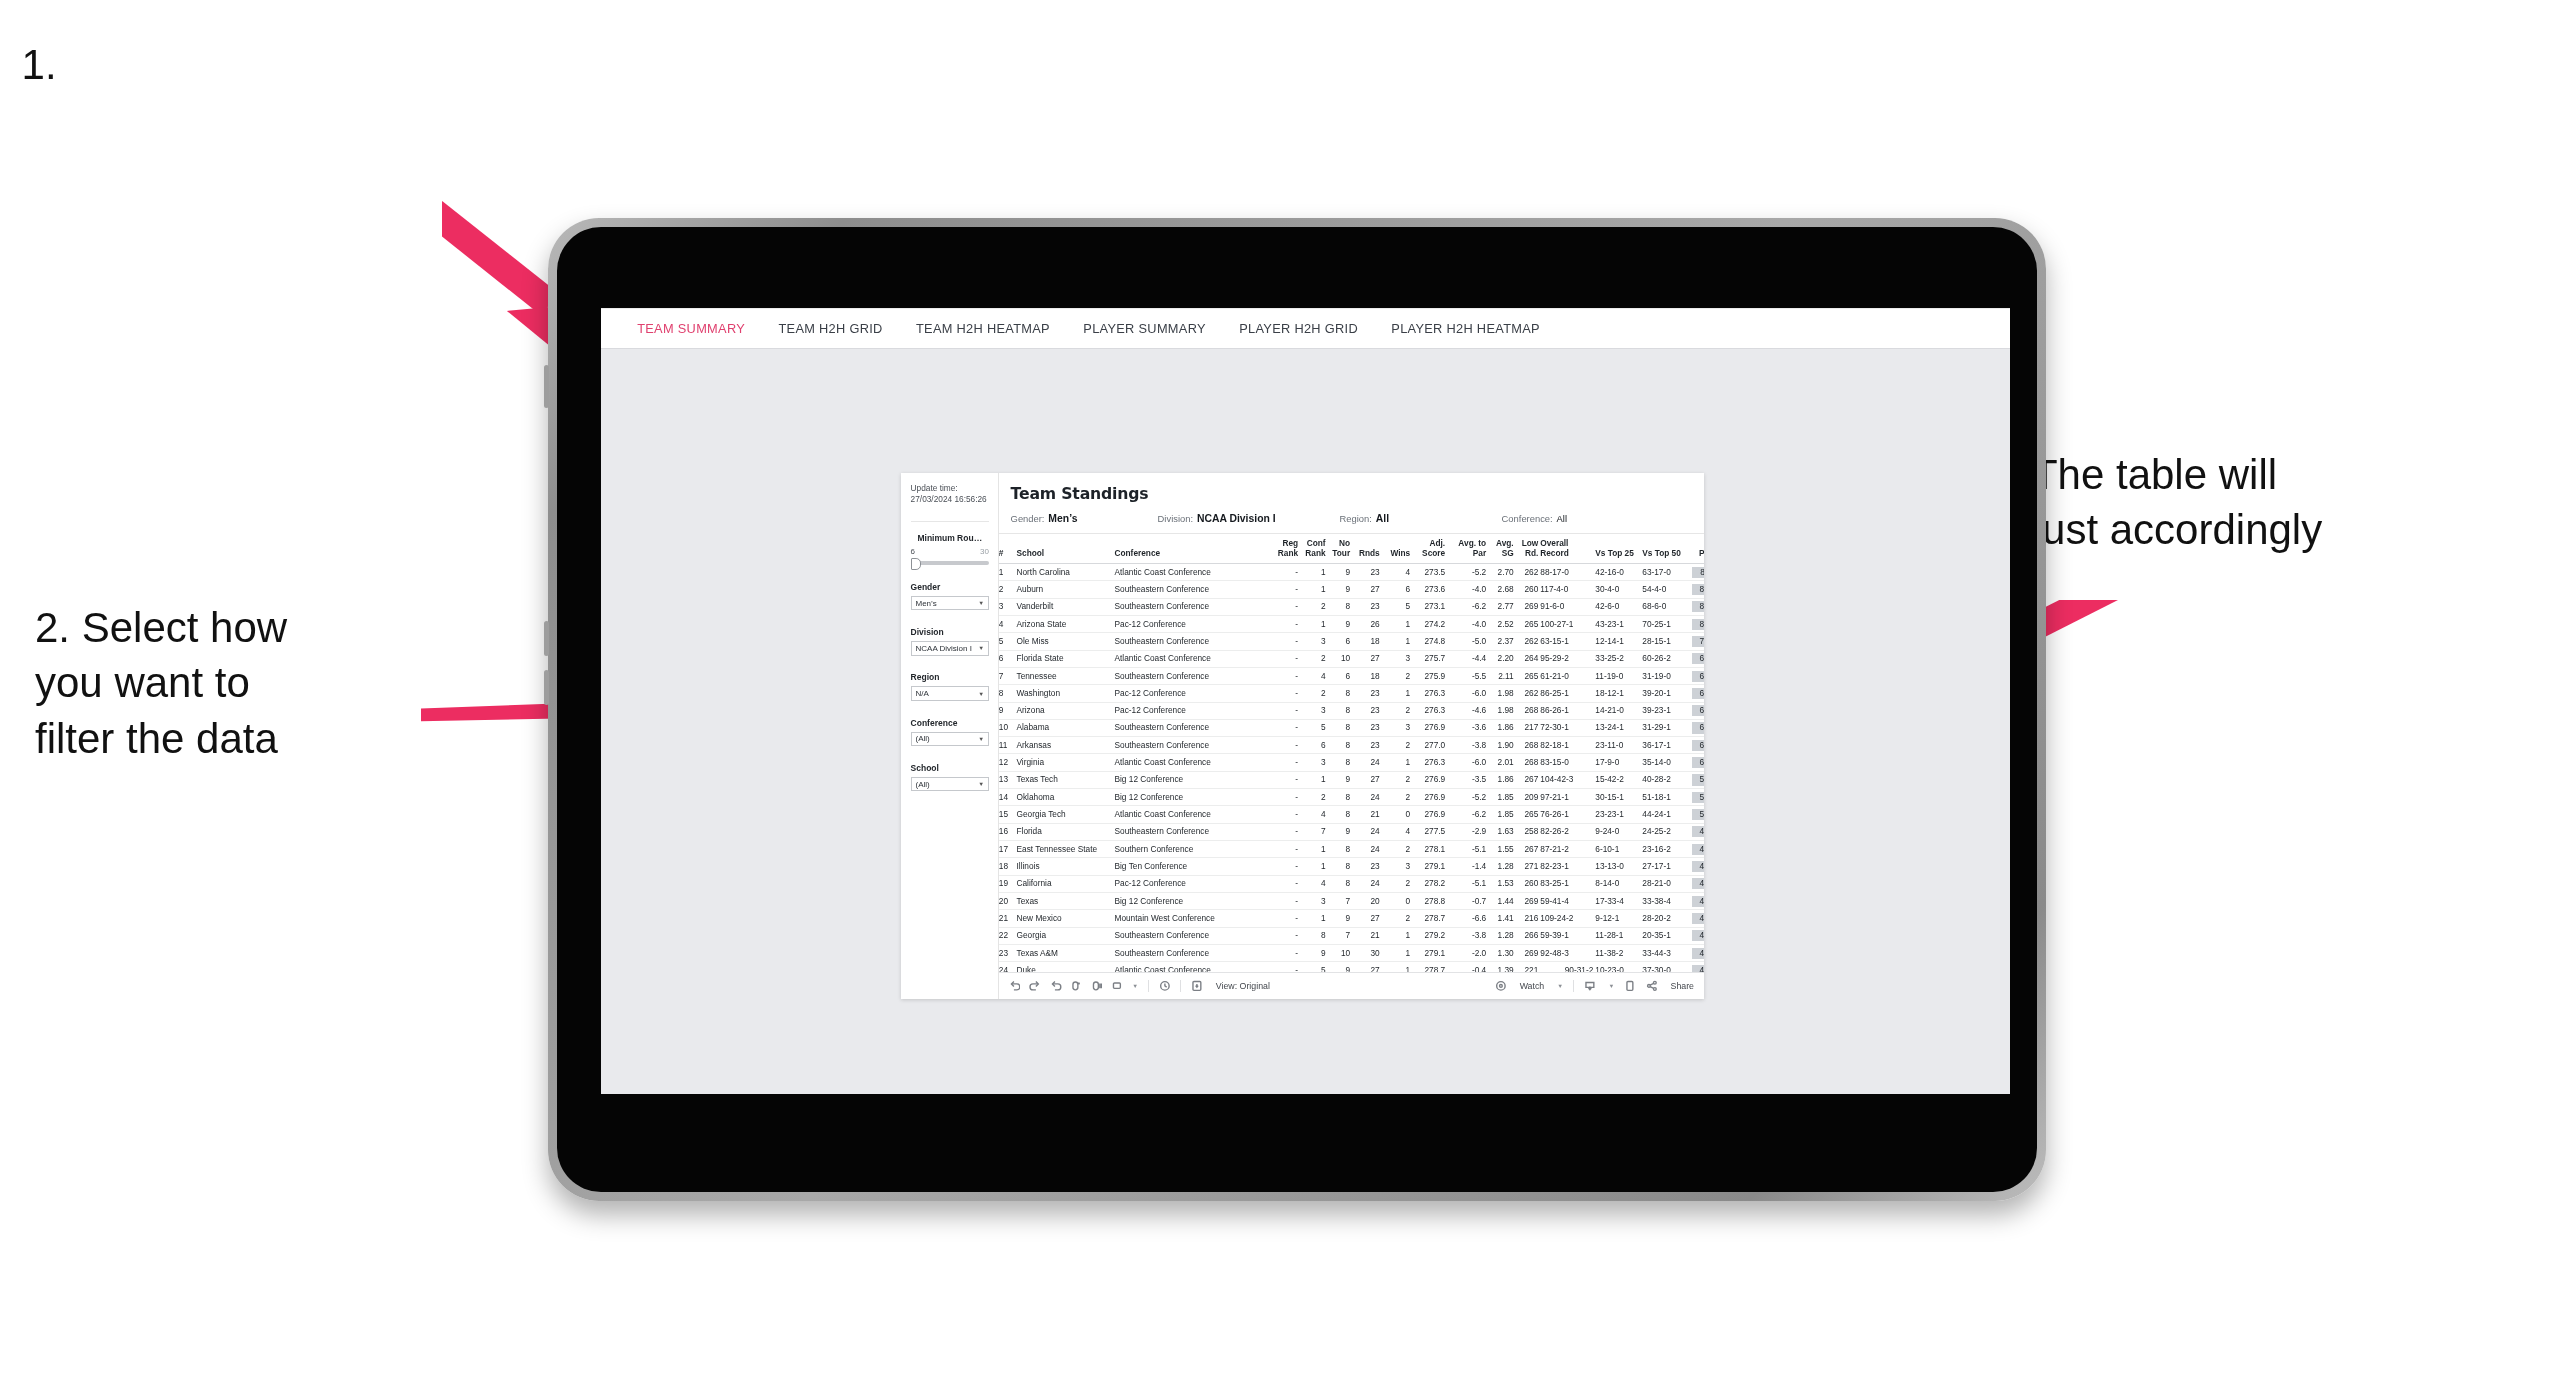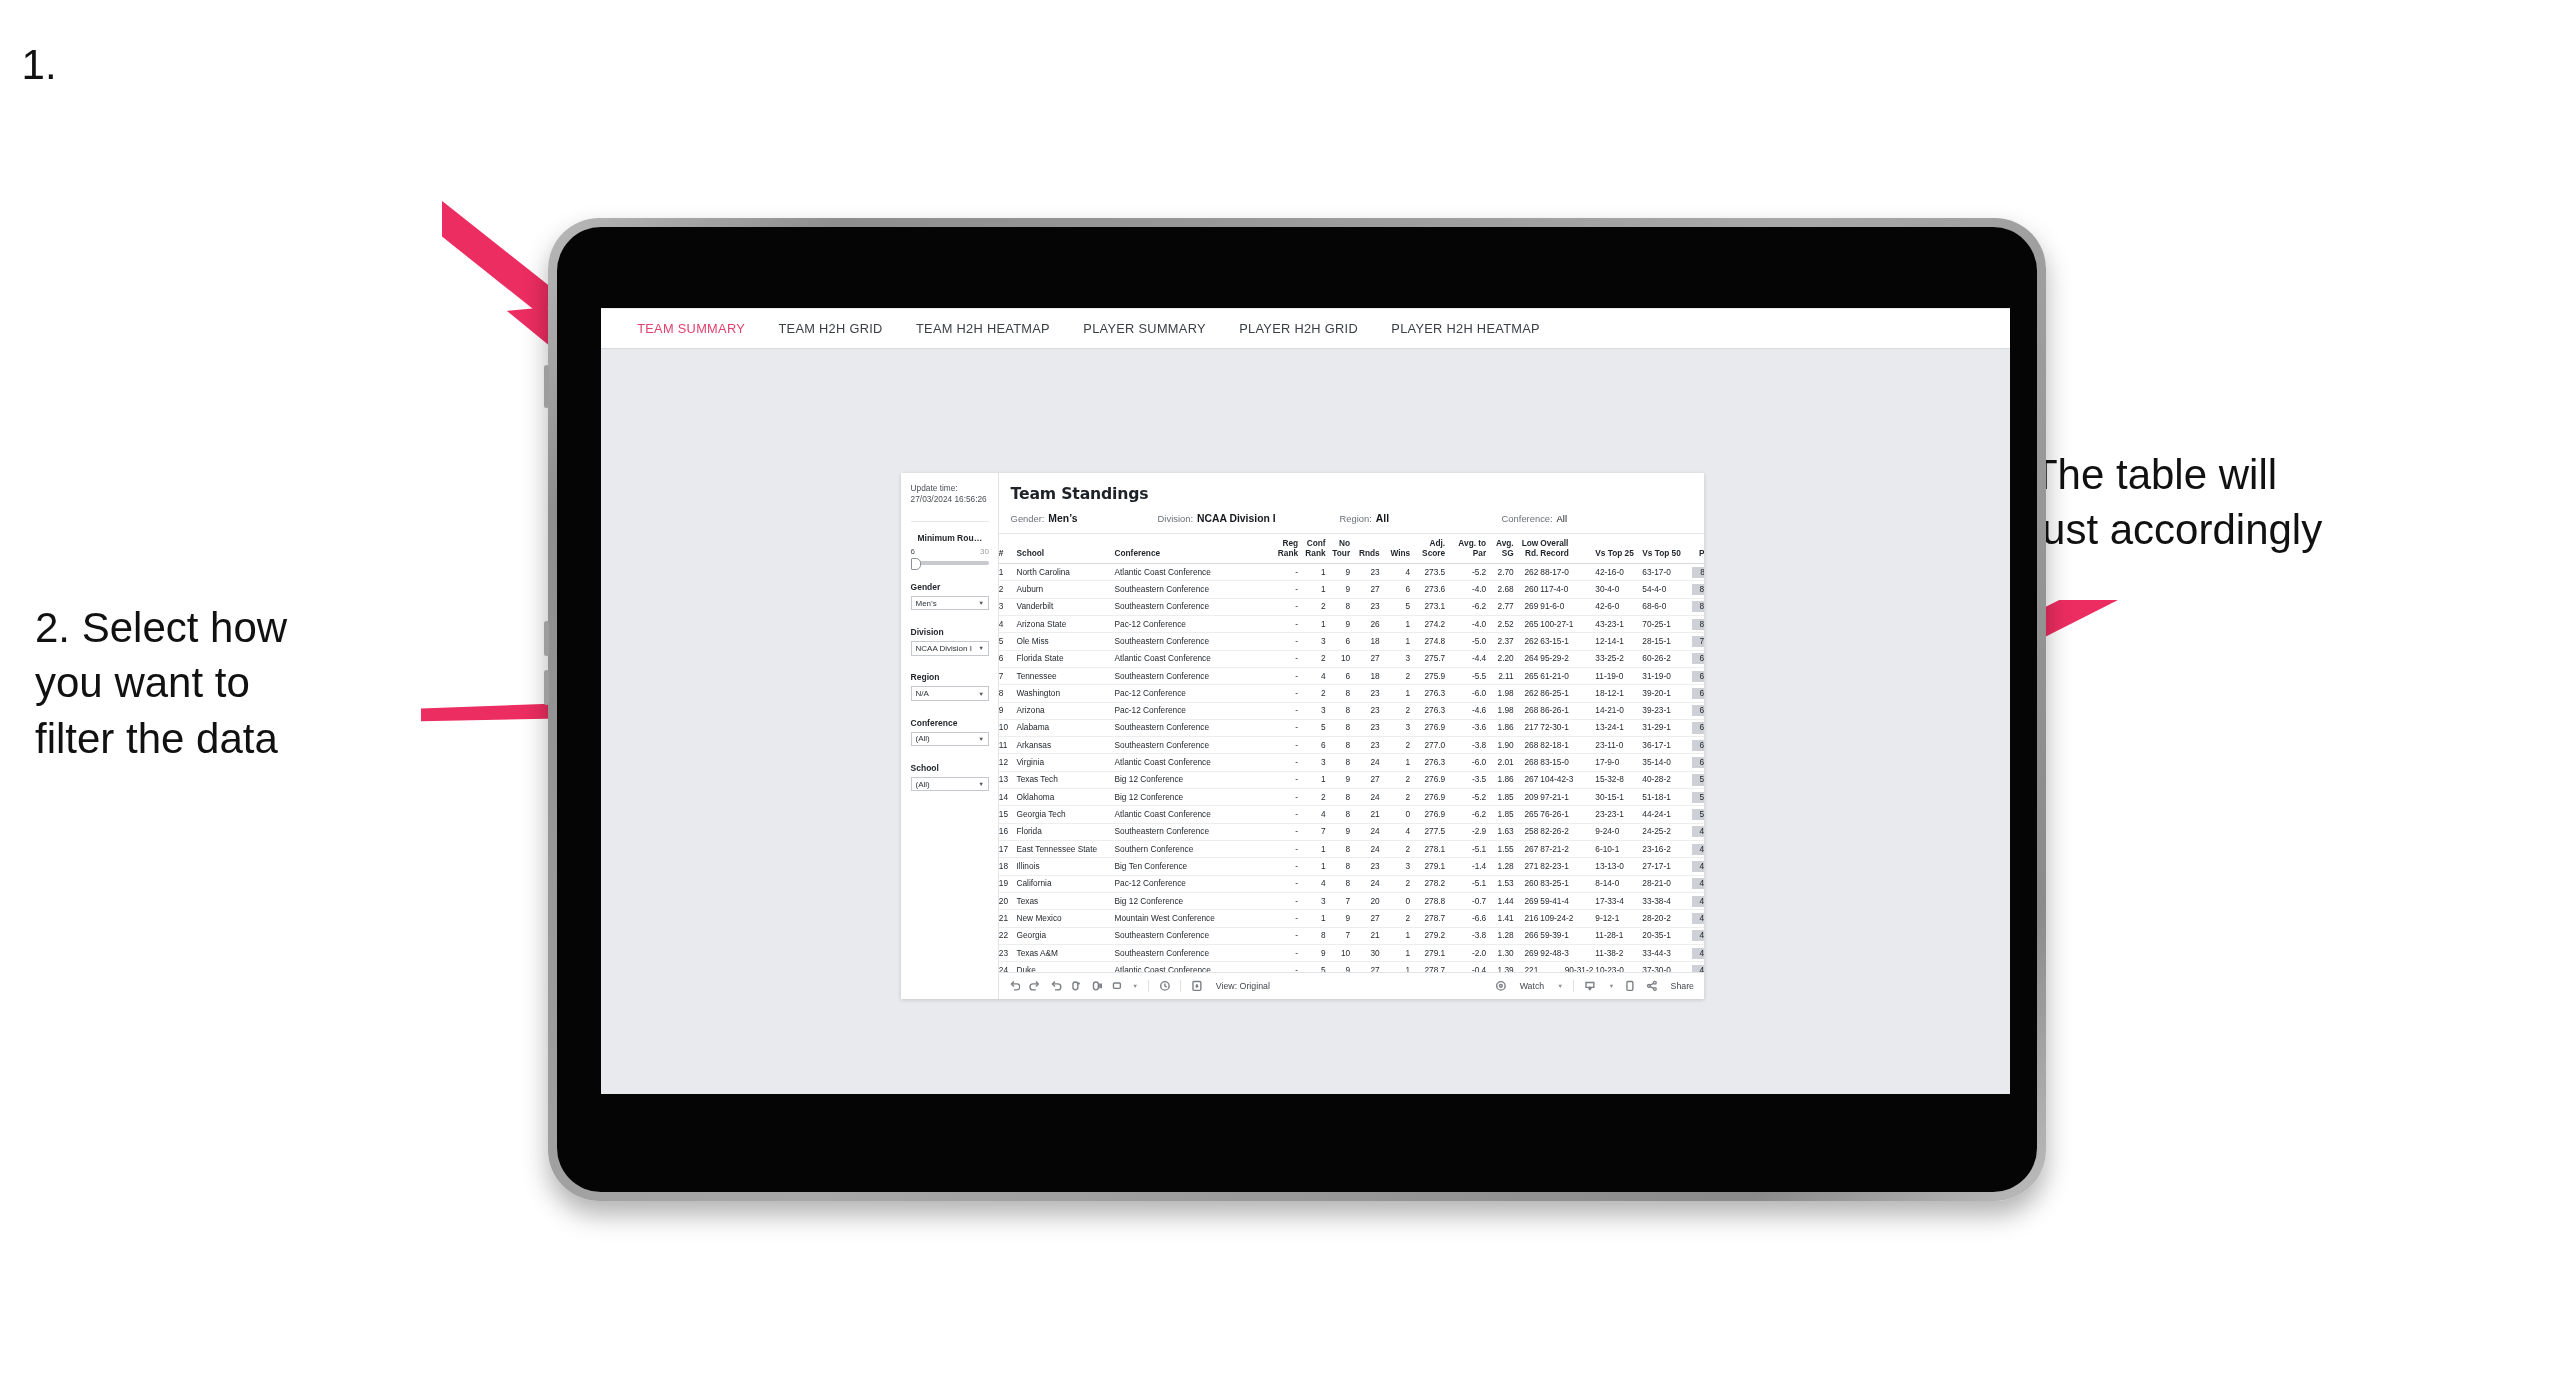--- a/index.html
+++ b/index.html
@@ -606,21 +606,21 @@
                     <td class="c-num">-</td>
                     <td class="c-num">1</td>
                     <td class="c-num">9</td>
                     <td class="c-num">27</td>
                     <td class="c-num">2</td>
                     <td class="c-num">276.9</td>
                     <td class="c-num">-3.5</td>
                     <td class="c-num">1.86</td>
                     <td class="c-num">267</td>
                     <td style="text-align: left;">104-42-3</td>
-                    <td style="text-align: left;">15-32-8</td>
+                    <td style="text-align: left;">15-42-2</td>
                     <td style="text-align: left;">40-28-2</td>
                     <td class="c-pts"><span>58.84</span></td>
                   </tr>
                   <tr>
                     <td>14</td>
                     <td>Oklahoma</td>
                     <td>Big 12 Conference</td>
                     <td class="c-num">-</td>
                     <td class="c-num">2</td>
                     <td class="c-num">8</td>

